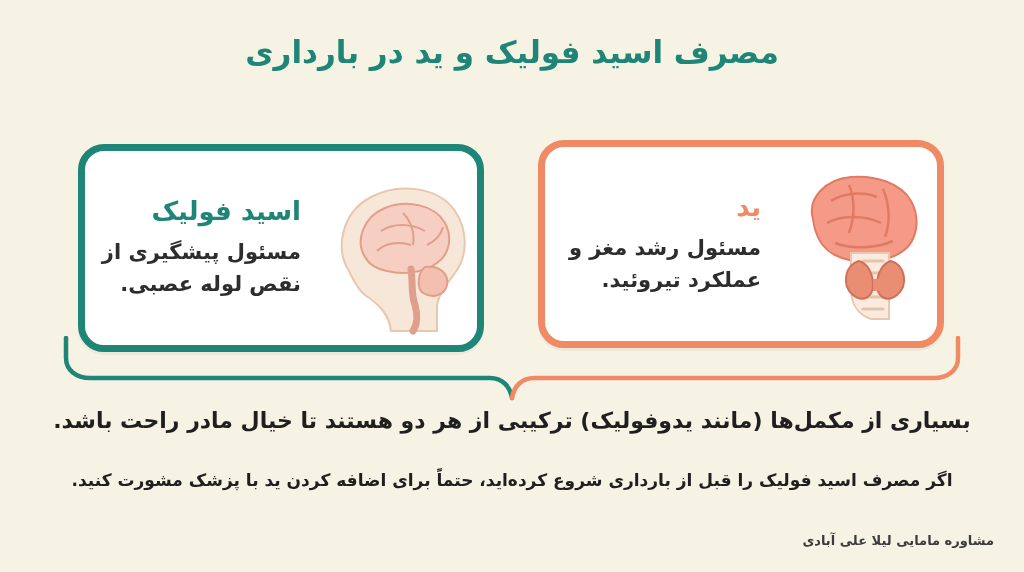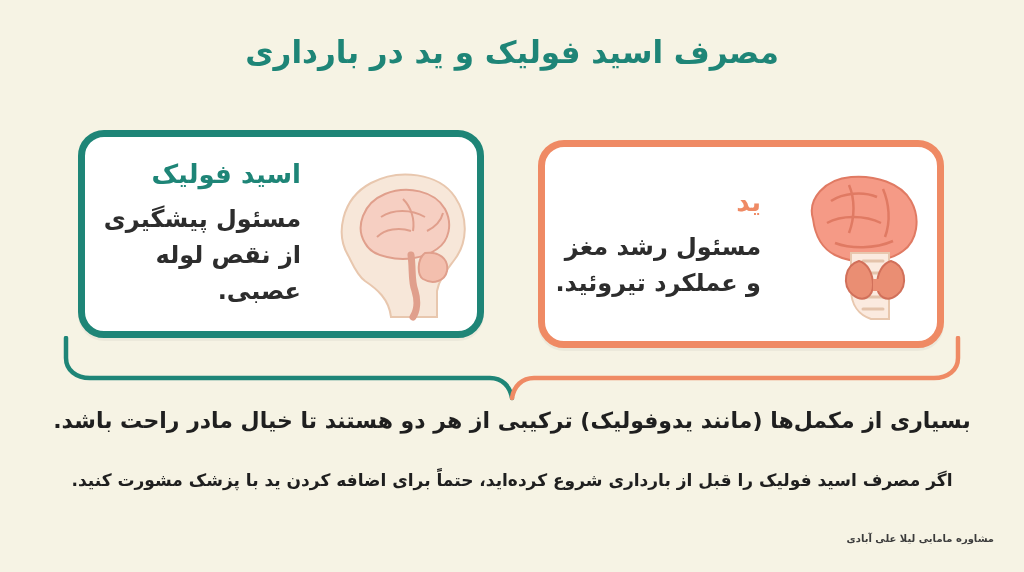--- a/index.html
+++ b/index.html
@@ -40,21 +40,21 @@
   .card {
     position: absolute;
     border-radius: 26px;
     background: #ffffff;
     box-sizing: border-box;
     overflow: hidden;
   }
   .card-left {
     
     left: 78px;
-    top: 130px;
+    top: 144px;
     width: 406px;
     height: 208px;
     border: 7px solid #1e8577;
     box-shadow: 0 3px 0 rgba(0,0,0,0.04);
   }
   .card-right {
     
     left: 538px;
     top: 140px;
     width: 406px;
@@ -81,21 +81,21 @@
   .card-heading {
     font-size: 26px;
     font-weight: bold;
     margin-bottom: 10px;
     line-height: 1.2;
   }
   .card-left .card-heading { color: #1e8577; }
   .card-right .card-heading { color: #ef8a64; }
 
   .card-body {
-    font-size: 24px;
+    font-size: 21px;
     font-weight: bold;
     color: #2d2d2d;
     line-height: 1.5;
   }
 
   .card-art {
     flex: 0 0 auto;
     width: 158px;
     height: 190px;
     position: relative;
@@ -126,21 +126,21 @@
   }
   .note2 {
     top: 470px;
     font-size: 17px;
     text-align: center;
   }
   .credit {
     position: absolute;
     top: 533px;
     right: 30px;
-    font-size: 10px;
+    font-size: 13px;
     font-weight: bold;
     color: #3b3b3b;
     direction: rtl;
   }
 </style>
 </head>
 <body>
 
 <div class="page">
 

